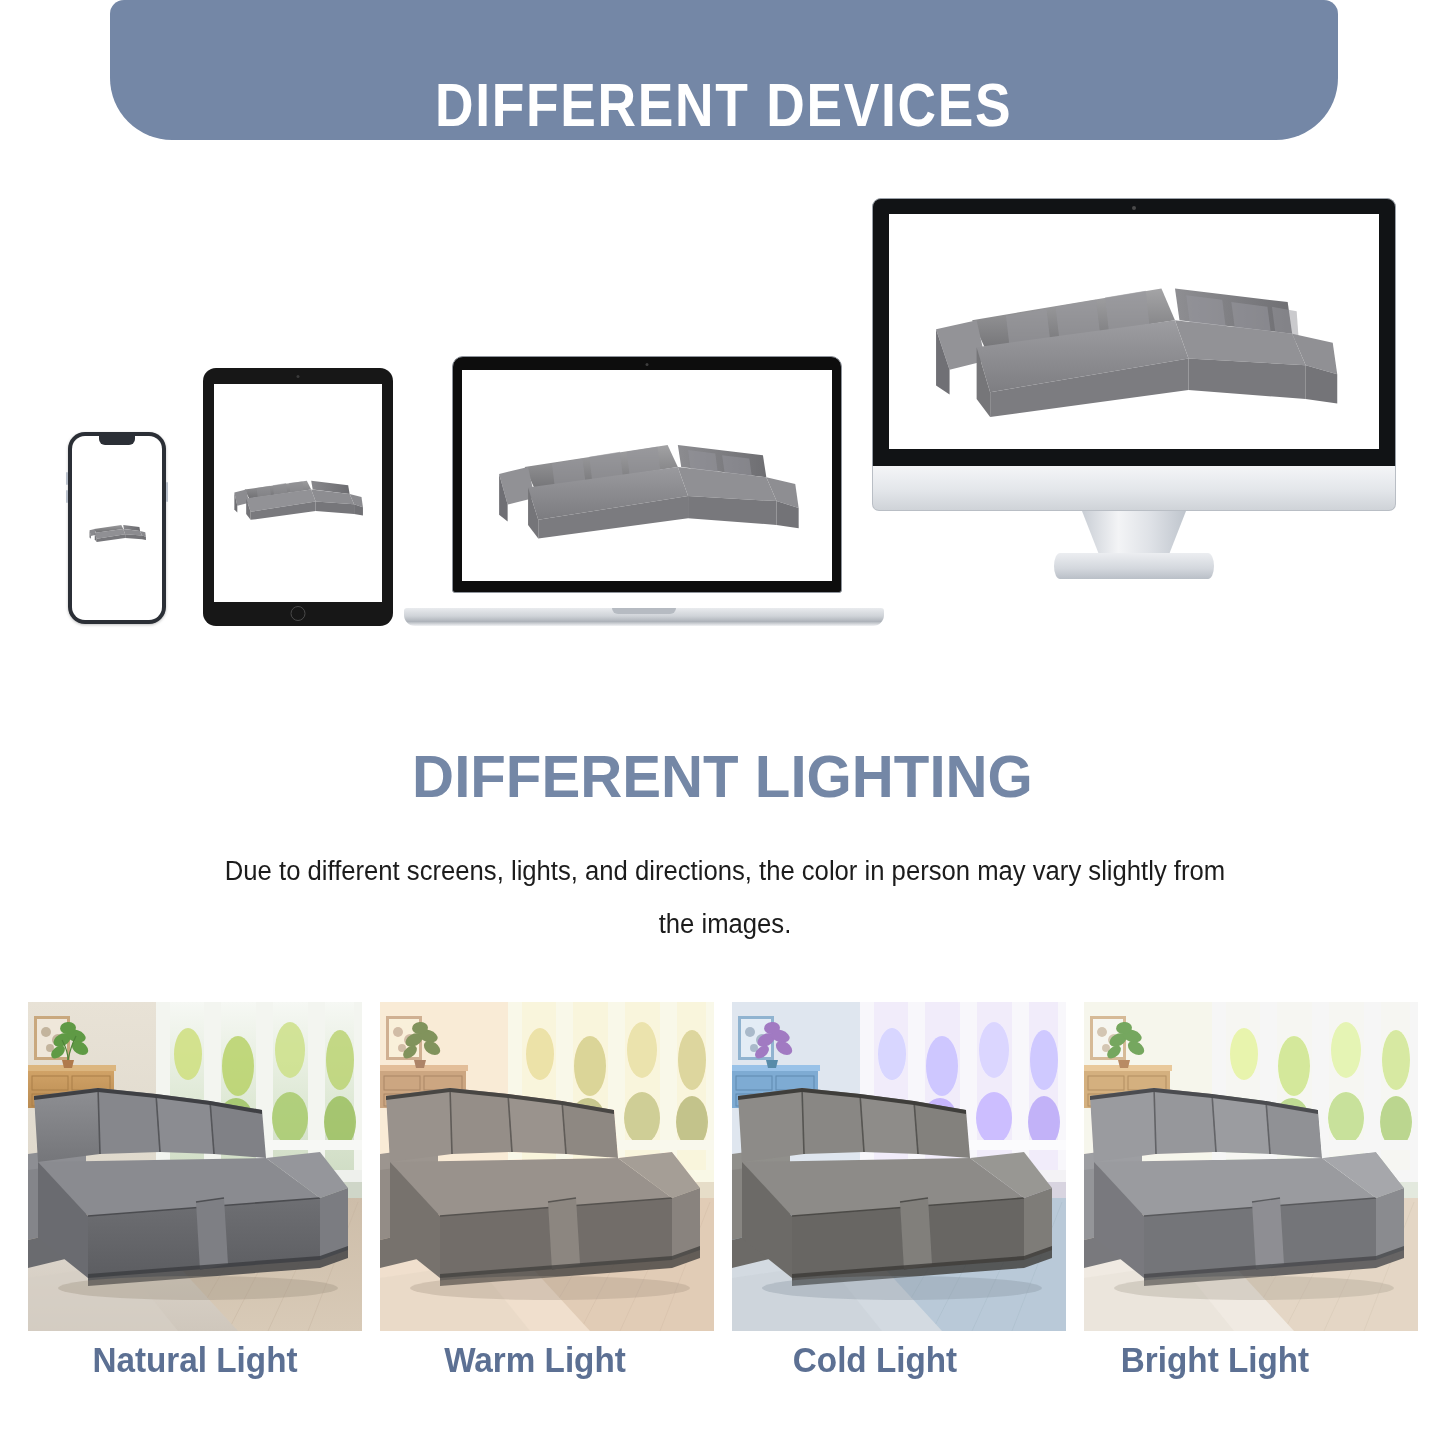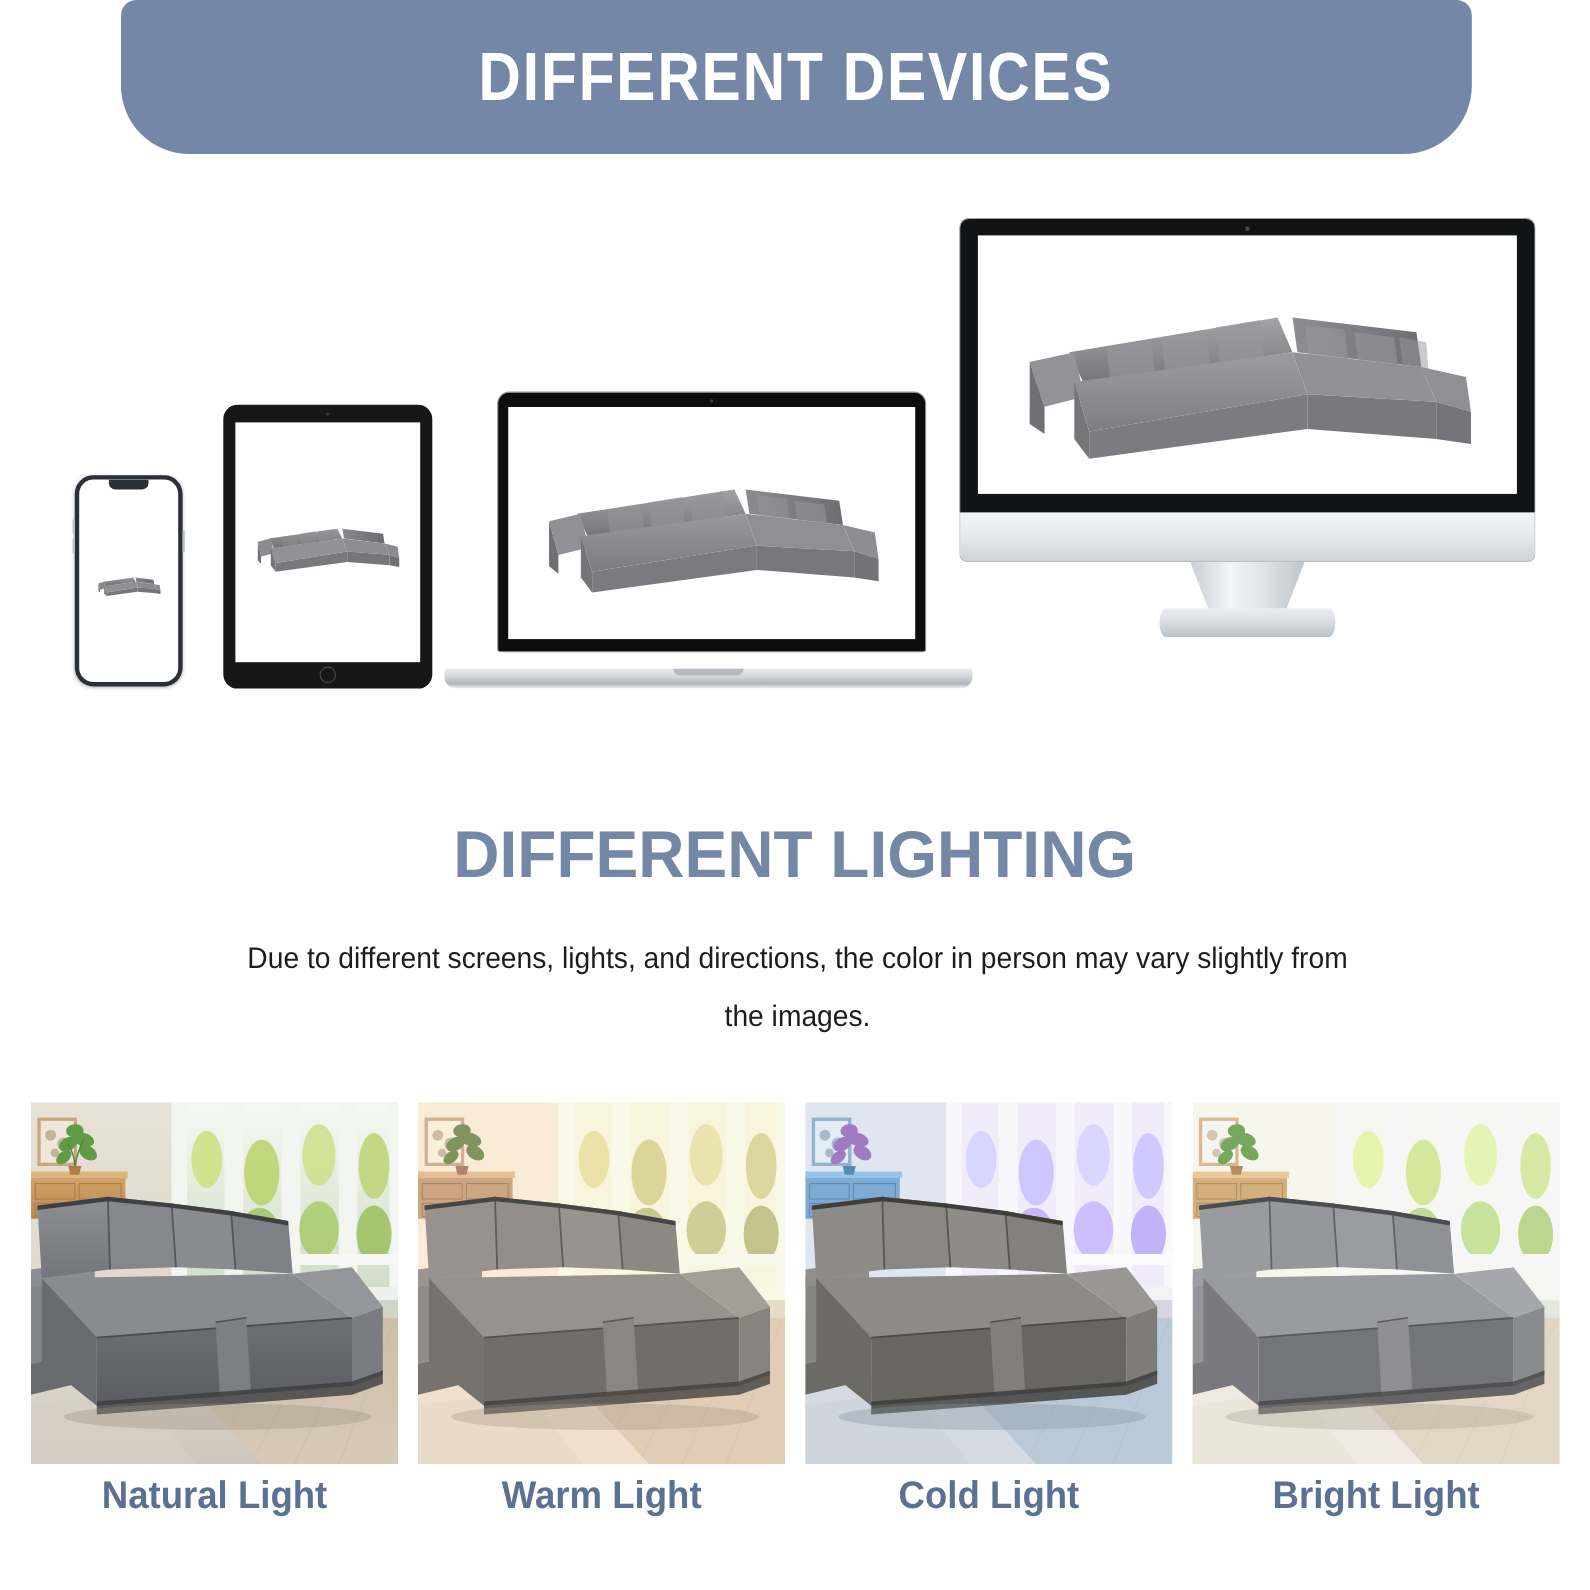--- a/index.html
+++ b/index.html
@@ -10,21 +10,21 @@
     position:relative;
     overflow:hidden;
   }
 
   
   .banner {
     position:absolute;
     left:110px; top:0; width:1228px; height:140px;
     background:#7487a6;
     border-radius:14px 14px 62px 62px;
-    display:flex; align-items:center; justify-content:center;
+    display:flex; align-items:flex-end; justify-content:center;
   }
   .banner-title {
     color:#ffffff;
     font-size:62px;
     font-weight:bold;
     letter-spacing:2px;
     transform:scaleX(0.86);
     white-space:nowrap;
   }
 
@@ -187,21 +187,21 @@
     background:#ffffff;
   }
   .tile .scene { position:absolute; inset:0; }
   .tile.warm   .scene { filter:sepia(0.34) saturate(0.85) hue-rotate(-8deg) brightness(0.99) contrast(0.97); }
   .tile.cold   .scene { filter:saturate(0.80) hue-rotate(172deg) brightness(1.0) contrast(1.03); }
   .tile.bright .scene { filter:brightness(1.13) saturate(0.80) contrast(0.93); }
 
   .labels {
     position:absolute; left:28px; top:1340px;
     width:1390px; height:60px;
-    display:flex; gap:18px;
+    display:flex; gap:6px;
   }
   .label {
     width:334px;
     text-align:center;
     color:#5c7093;
     font-size:35px;
     font-weight:bold;
     transform:scaleX(0.95);
   }
 </style>

